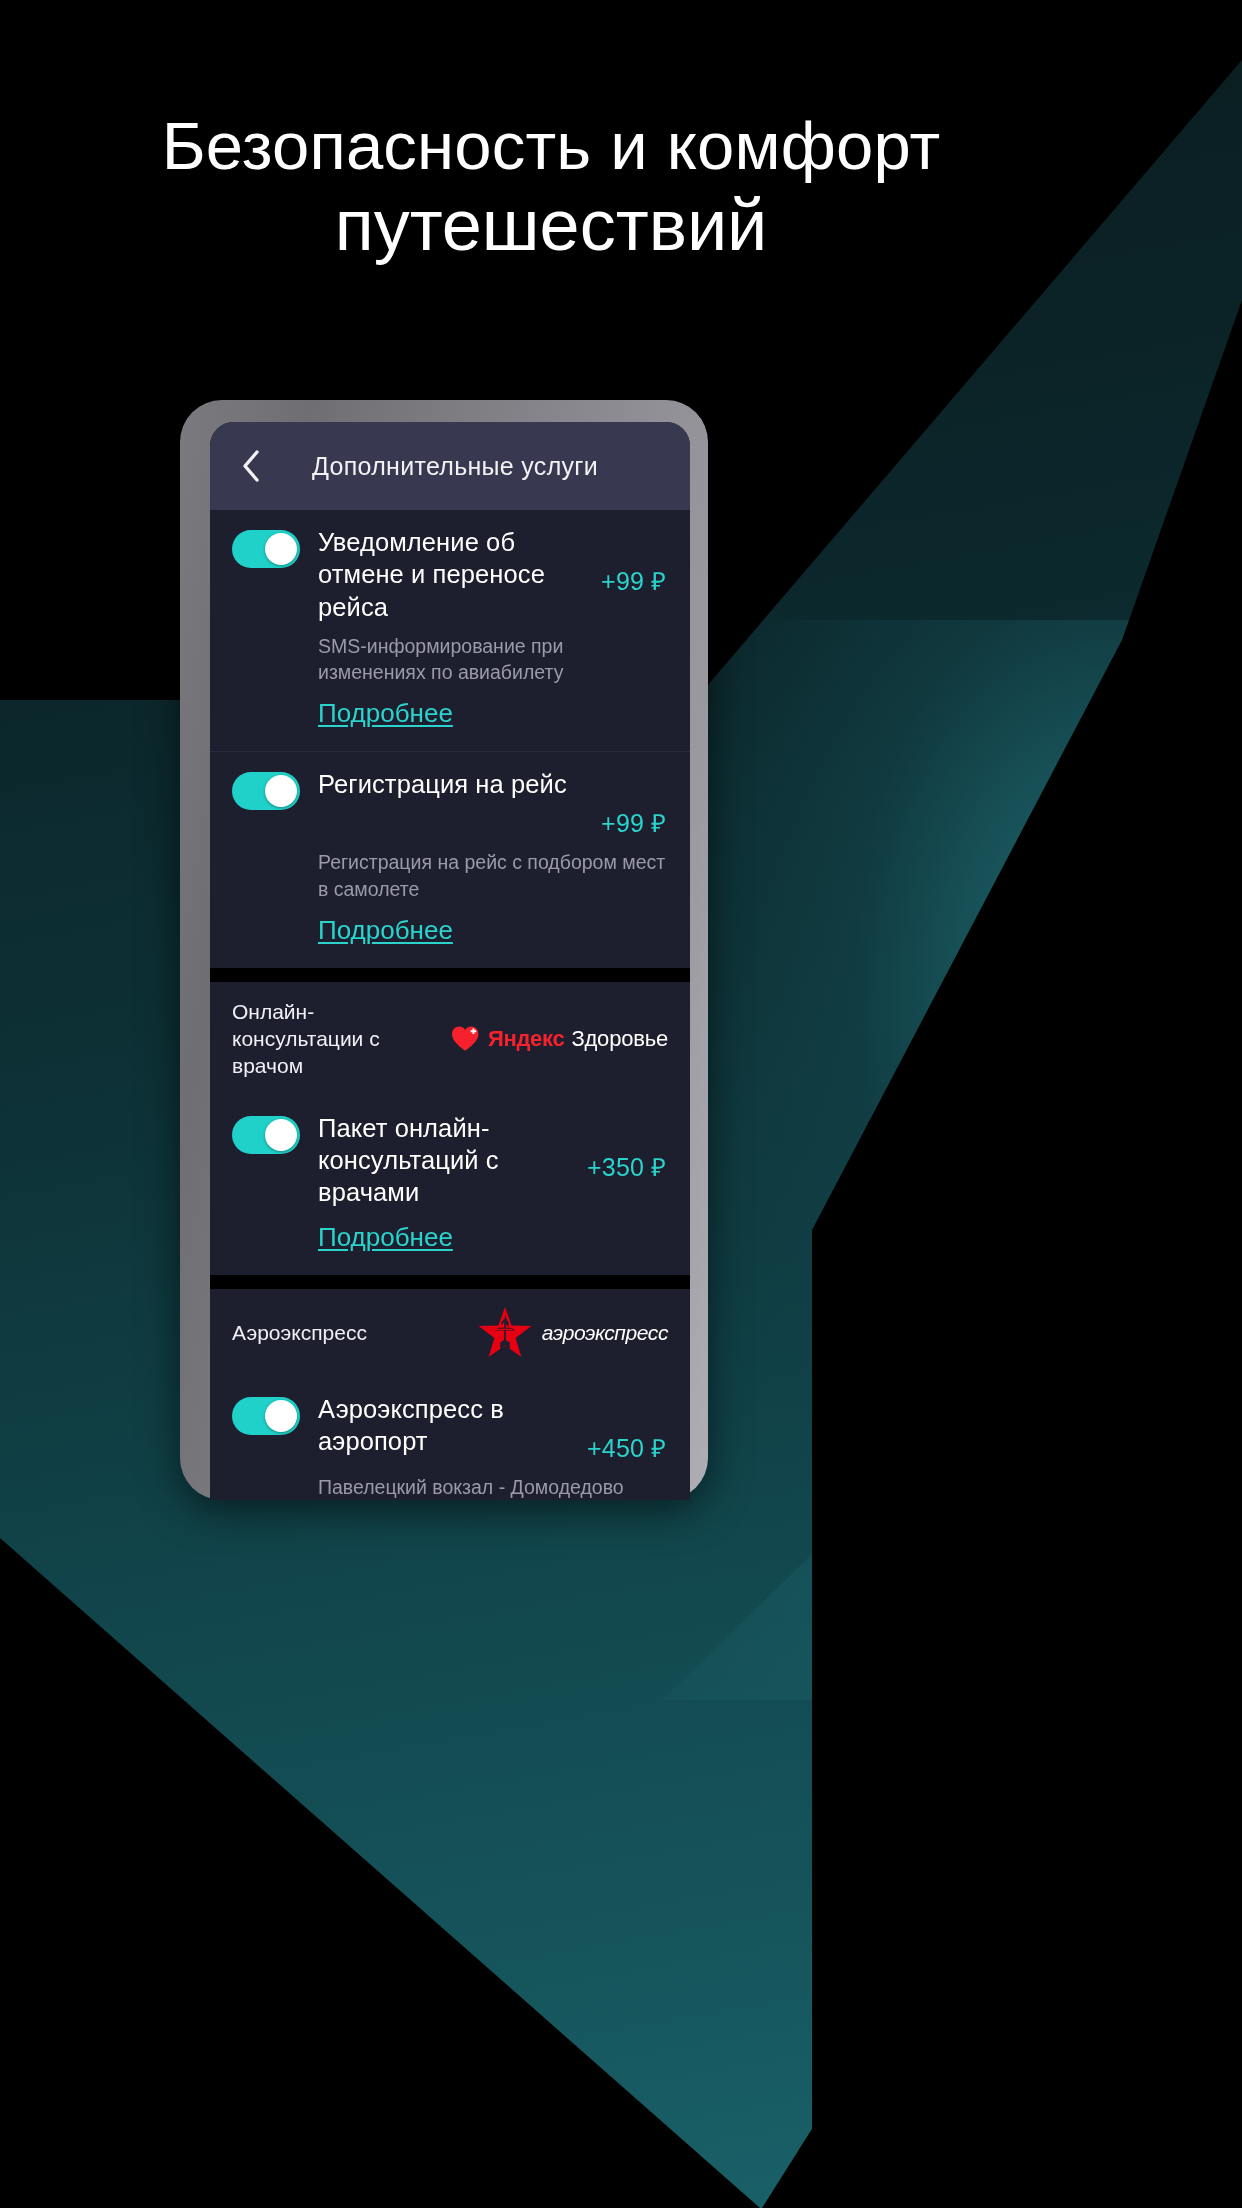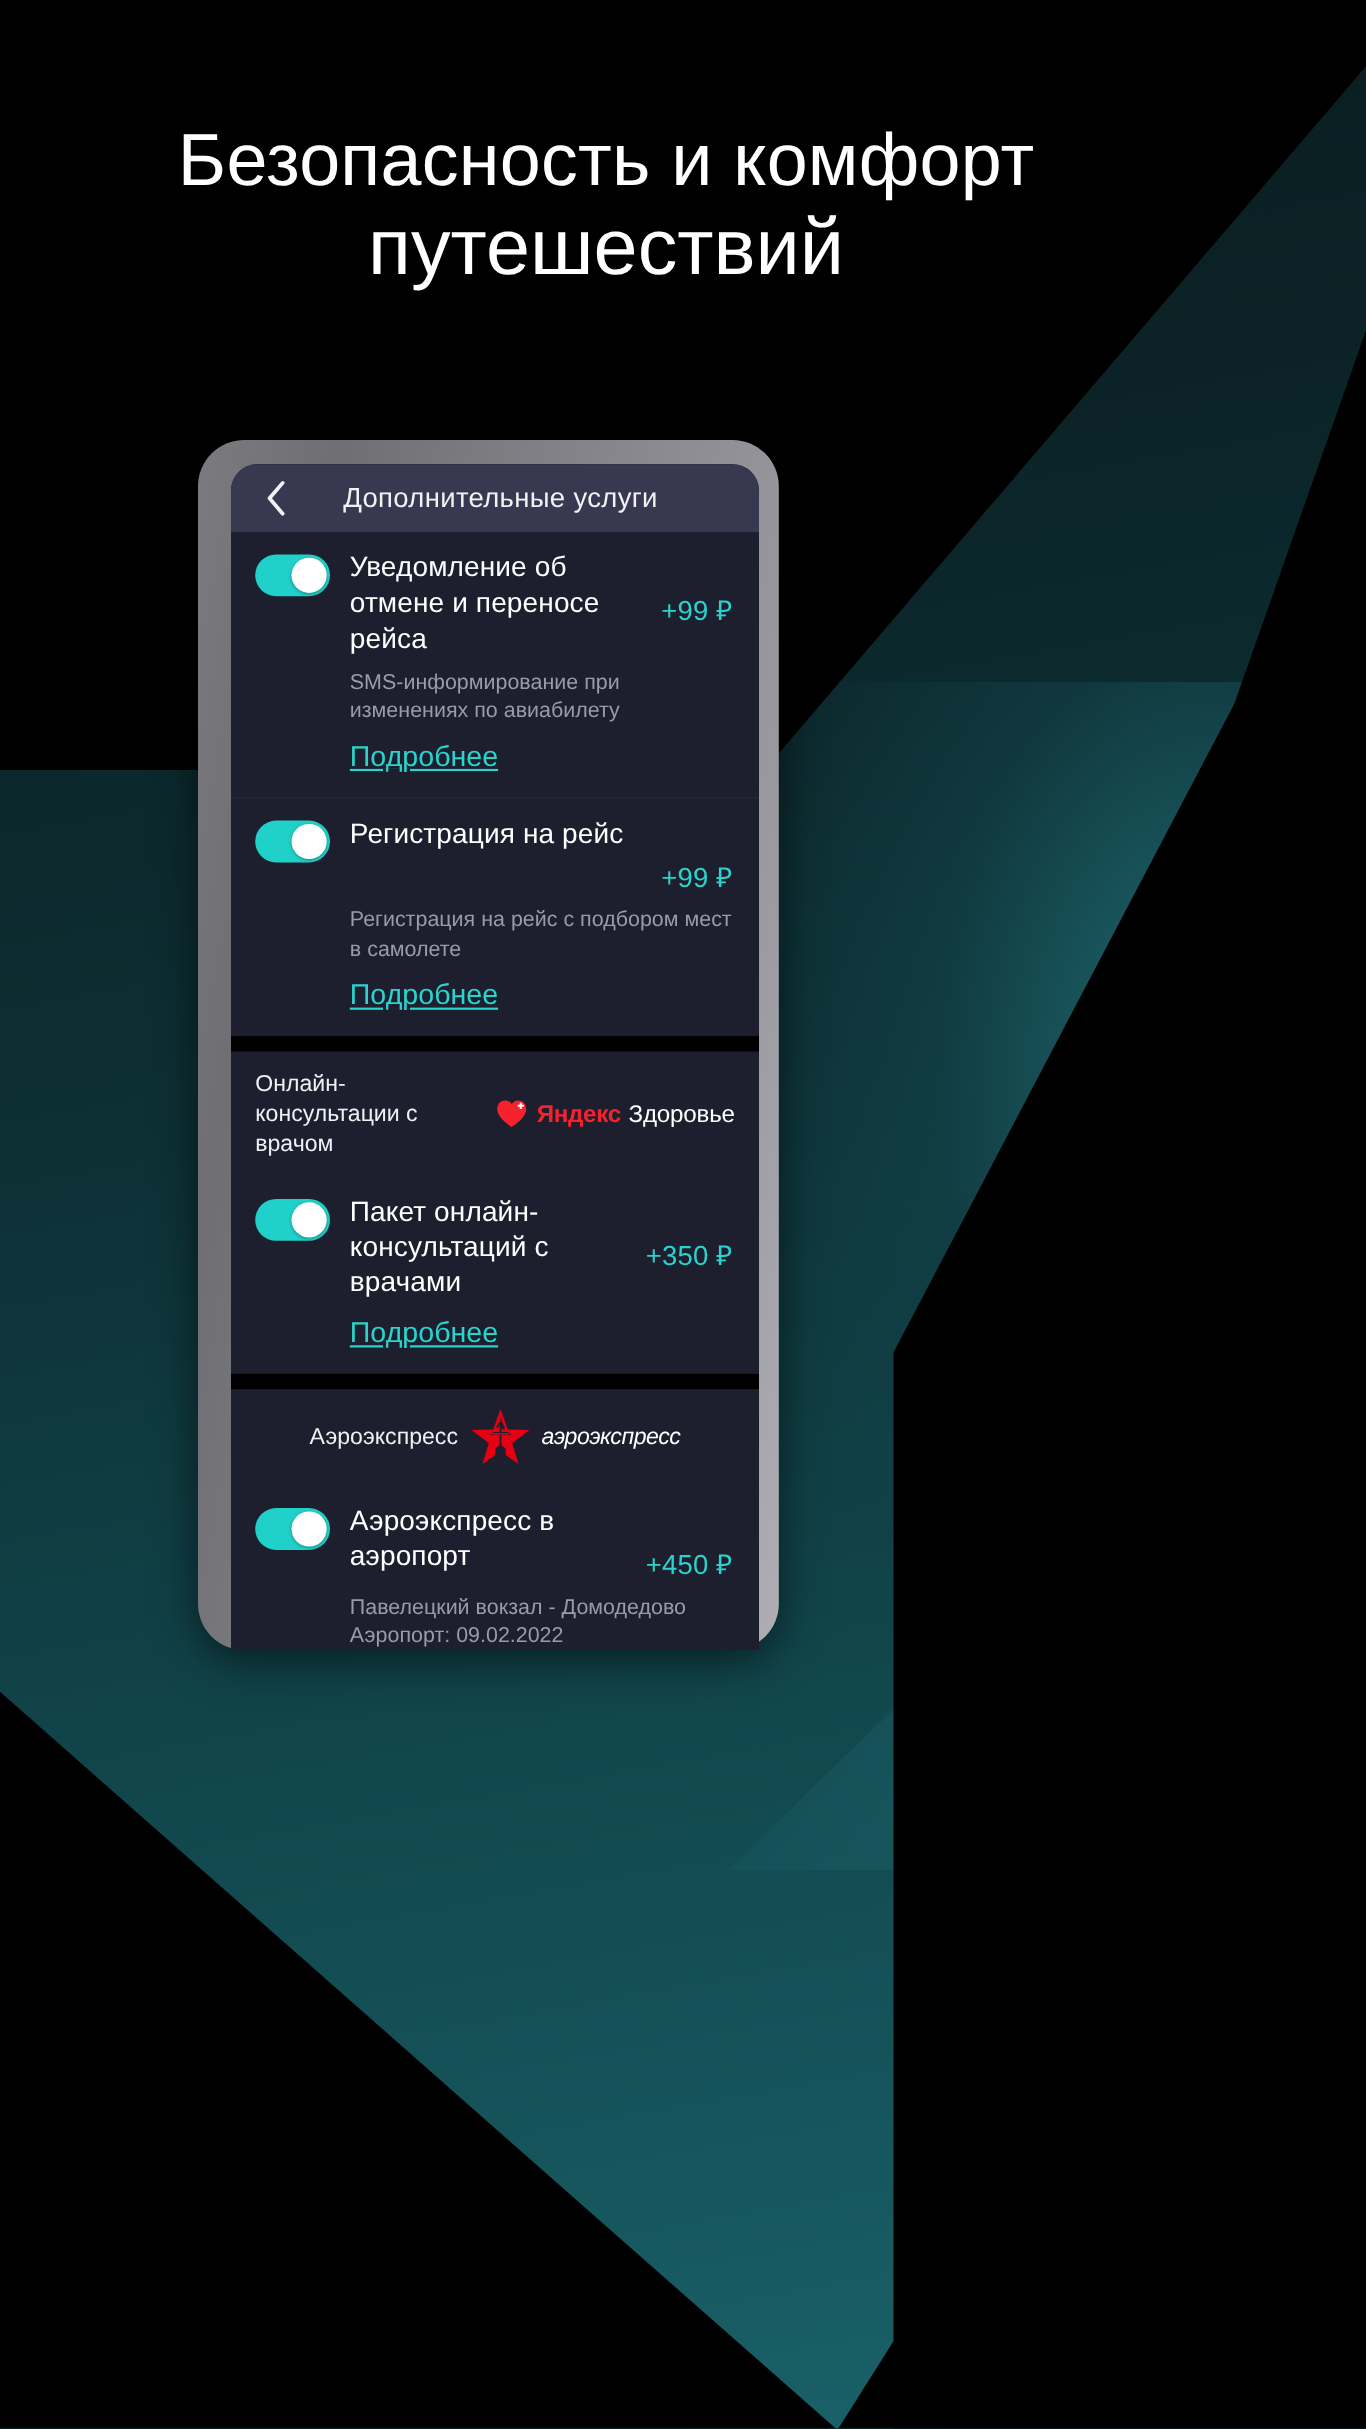--- a/index.html
+++ b/index.html
@@ -71,21 +71,21 @@
   #screen {
     width: 100%; height: 100%;
     background: #11121c;
     border-radius: 24px 24px 0 0;
     overflow: hidden;
     position: relative;
   }
 
   
   #app-header {
-    height: 62px;
+    height: 88px;
     background: #383850;
     display: flex; align-items: center;
     padding-left: 24px;
   }
   #back-chevron {
     width: 34px; height: 34px;
     display:flex; align-items:center; justify-content:center;
     flex: 0 0 auto;
     cursor: pointer;
   }
@@ -157,21 +157,21 @@
     color: #2ad4cd;
     font-size: 26px;
     text-decoration: underline;
     text-underline-offset: 3px;
     cursor: pointer;
   }
 
   
   .section {
     background: #1e1f2e;
-    display: flex; align-items: center; justify-content: center;
+    display: flex; align-items: center; justify-content: space-between;
     padding: 16px 22px 16px 22px;
     min-height: 86px;
     gap: 10px;
   }
   .section-title {
     color: #f0f0f4;
     font-size: 21px;
     line-height: 1.3;
     max-width: 240px;
   }

